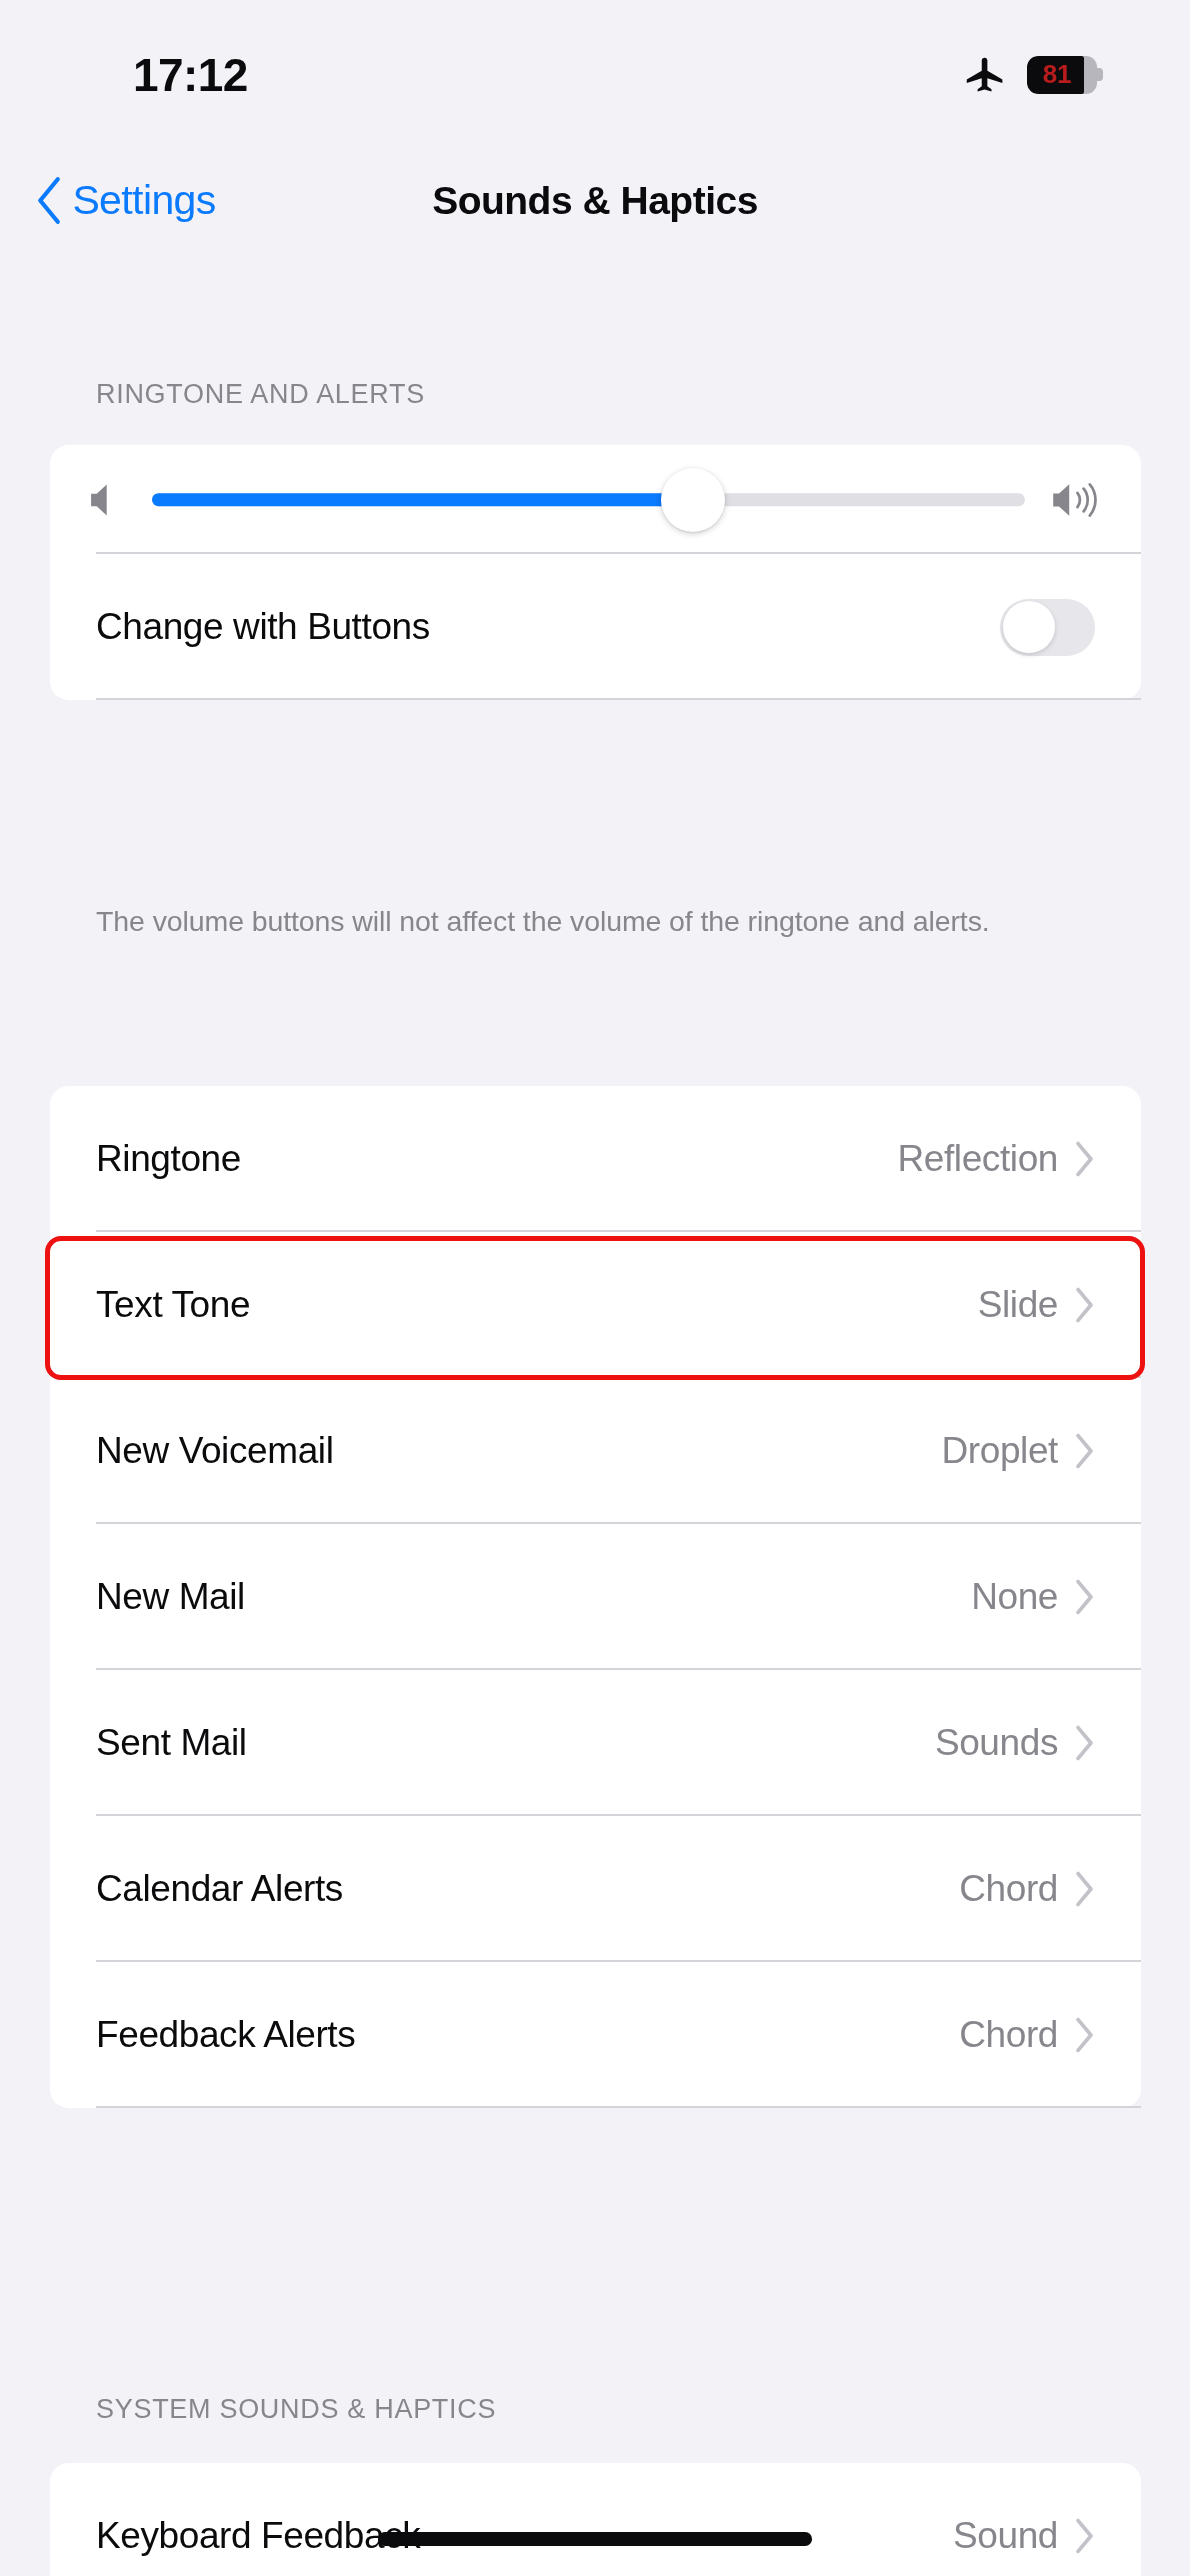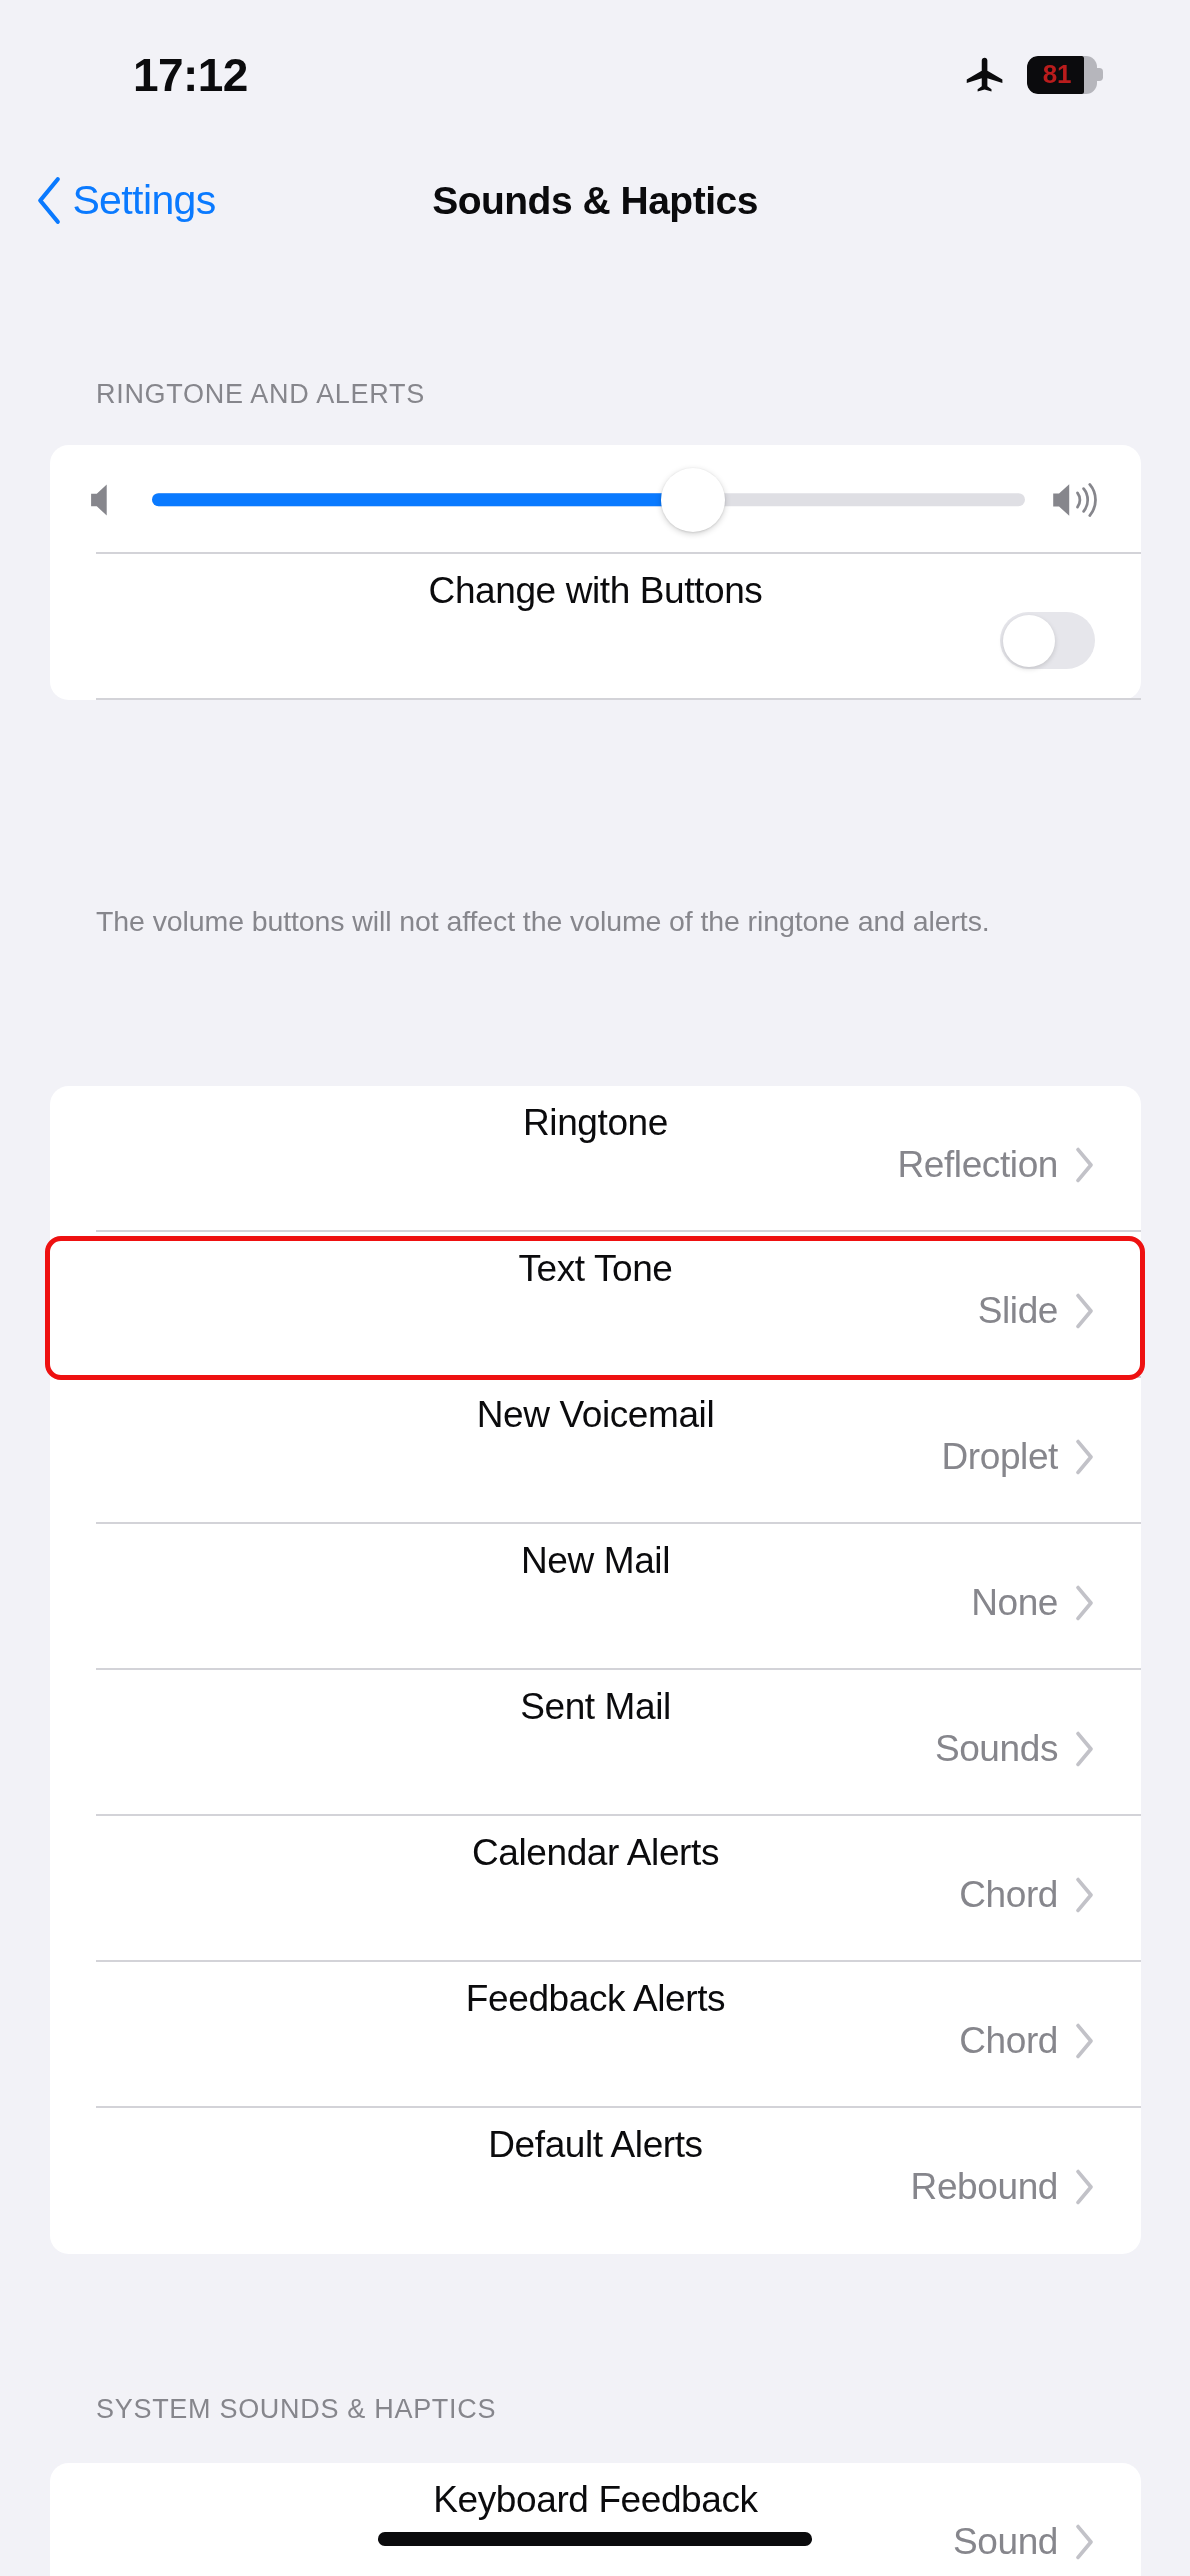--- a/index.html
+++ b/index.html
@@ -97,23 +97,22 @@
     font-size:28.5px; color:#86868C;
     line-height:1.33;
     letter-spacing:-0.1px;
   }
 
   
   .row {
     position:relative;
     display:flex; align-items:center;
     height:146px;
-    padding:16px 46px 0 46px;
+    padding:0 46px 0 46px;
     cursor:pointer;
-    flex-direction:column;
   }
   .row-label {
     font-size:37px; color:#0B0B0D;
     letter-spacing:-0.4px;
     white-space:nowrap;
   }
   .row-right {
     margin-left:auto;
     display:flex; align-items:center; gap:16px;
   }
@@ -339,29 +338,20 @@
       <span class="row-label">Feedback Alerts</span>
       <div class="row-right">
         <span class="row-value">Chord</span>
         <svg class="chevron" width="21" height="36" viewBox="0 0 16 28">
           <path d="M3 2 L13 14 L3 26" stroke="#C2C2C8" stroke-width="2.9" fill="none" stroke-linecap="round" stroke-linejoin="round"></path>
         </svg>
       </div>
       <div class="divider"></div>
     </div>
 
-    <div class="row">
-      <span class="row-label">Default Alerts</span>
-      <div class="row-right">
-        <span class="row-value">Rebound</span>
-        <svg class="chevron" width="21" height="36" viewBox="0 0 16 28">
-          <path d="M3 2 L13 14 L3 26" stroke="#C2C2C8" stroke-width="2.9" fill="none" stroke-linecap="round" stroke-linejoin="round"></path>
-        </svg>
-      </div>
-    </div>
   </div>
 
   <div class="section-header" style="top:2394px;">SYSTEM SOUNDS &amp; HAPTICS</div>
 
   <div class="card" style="top:2463px;">
     <div class="row">
       <span class="row-label">Keyboard Feedback</span>
       <div class="row-right">
         <span class="row-value">Sound</span>
         <svg class="chevron" width="21" height="36" viewBox="0 0 16 28">

